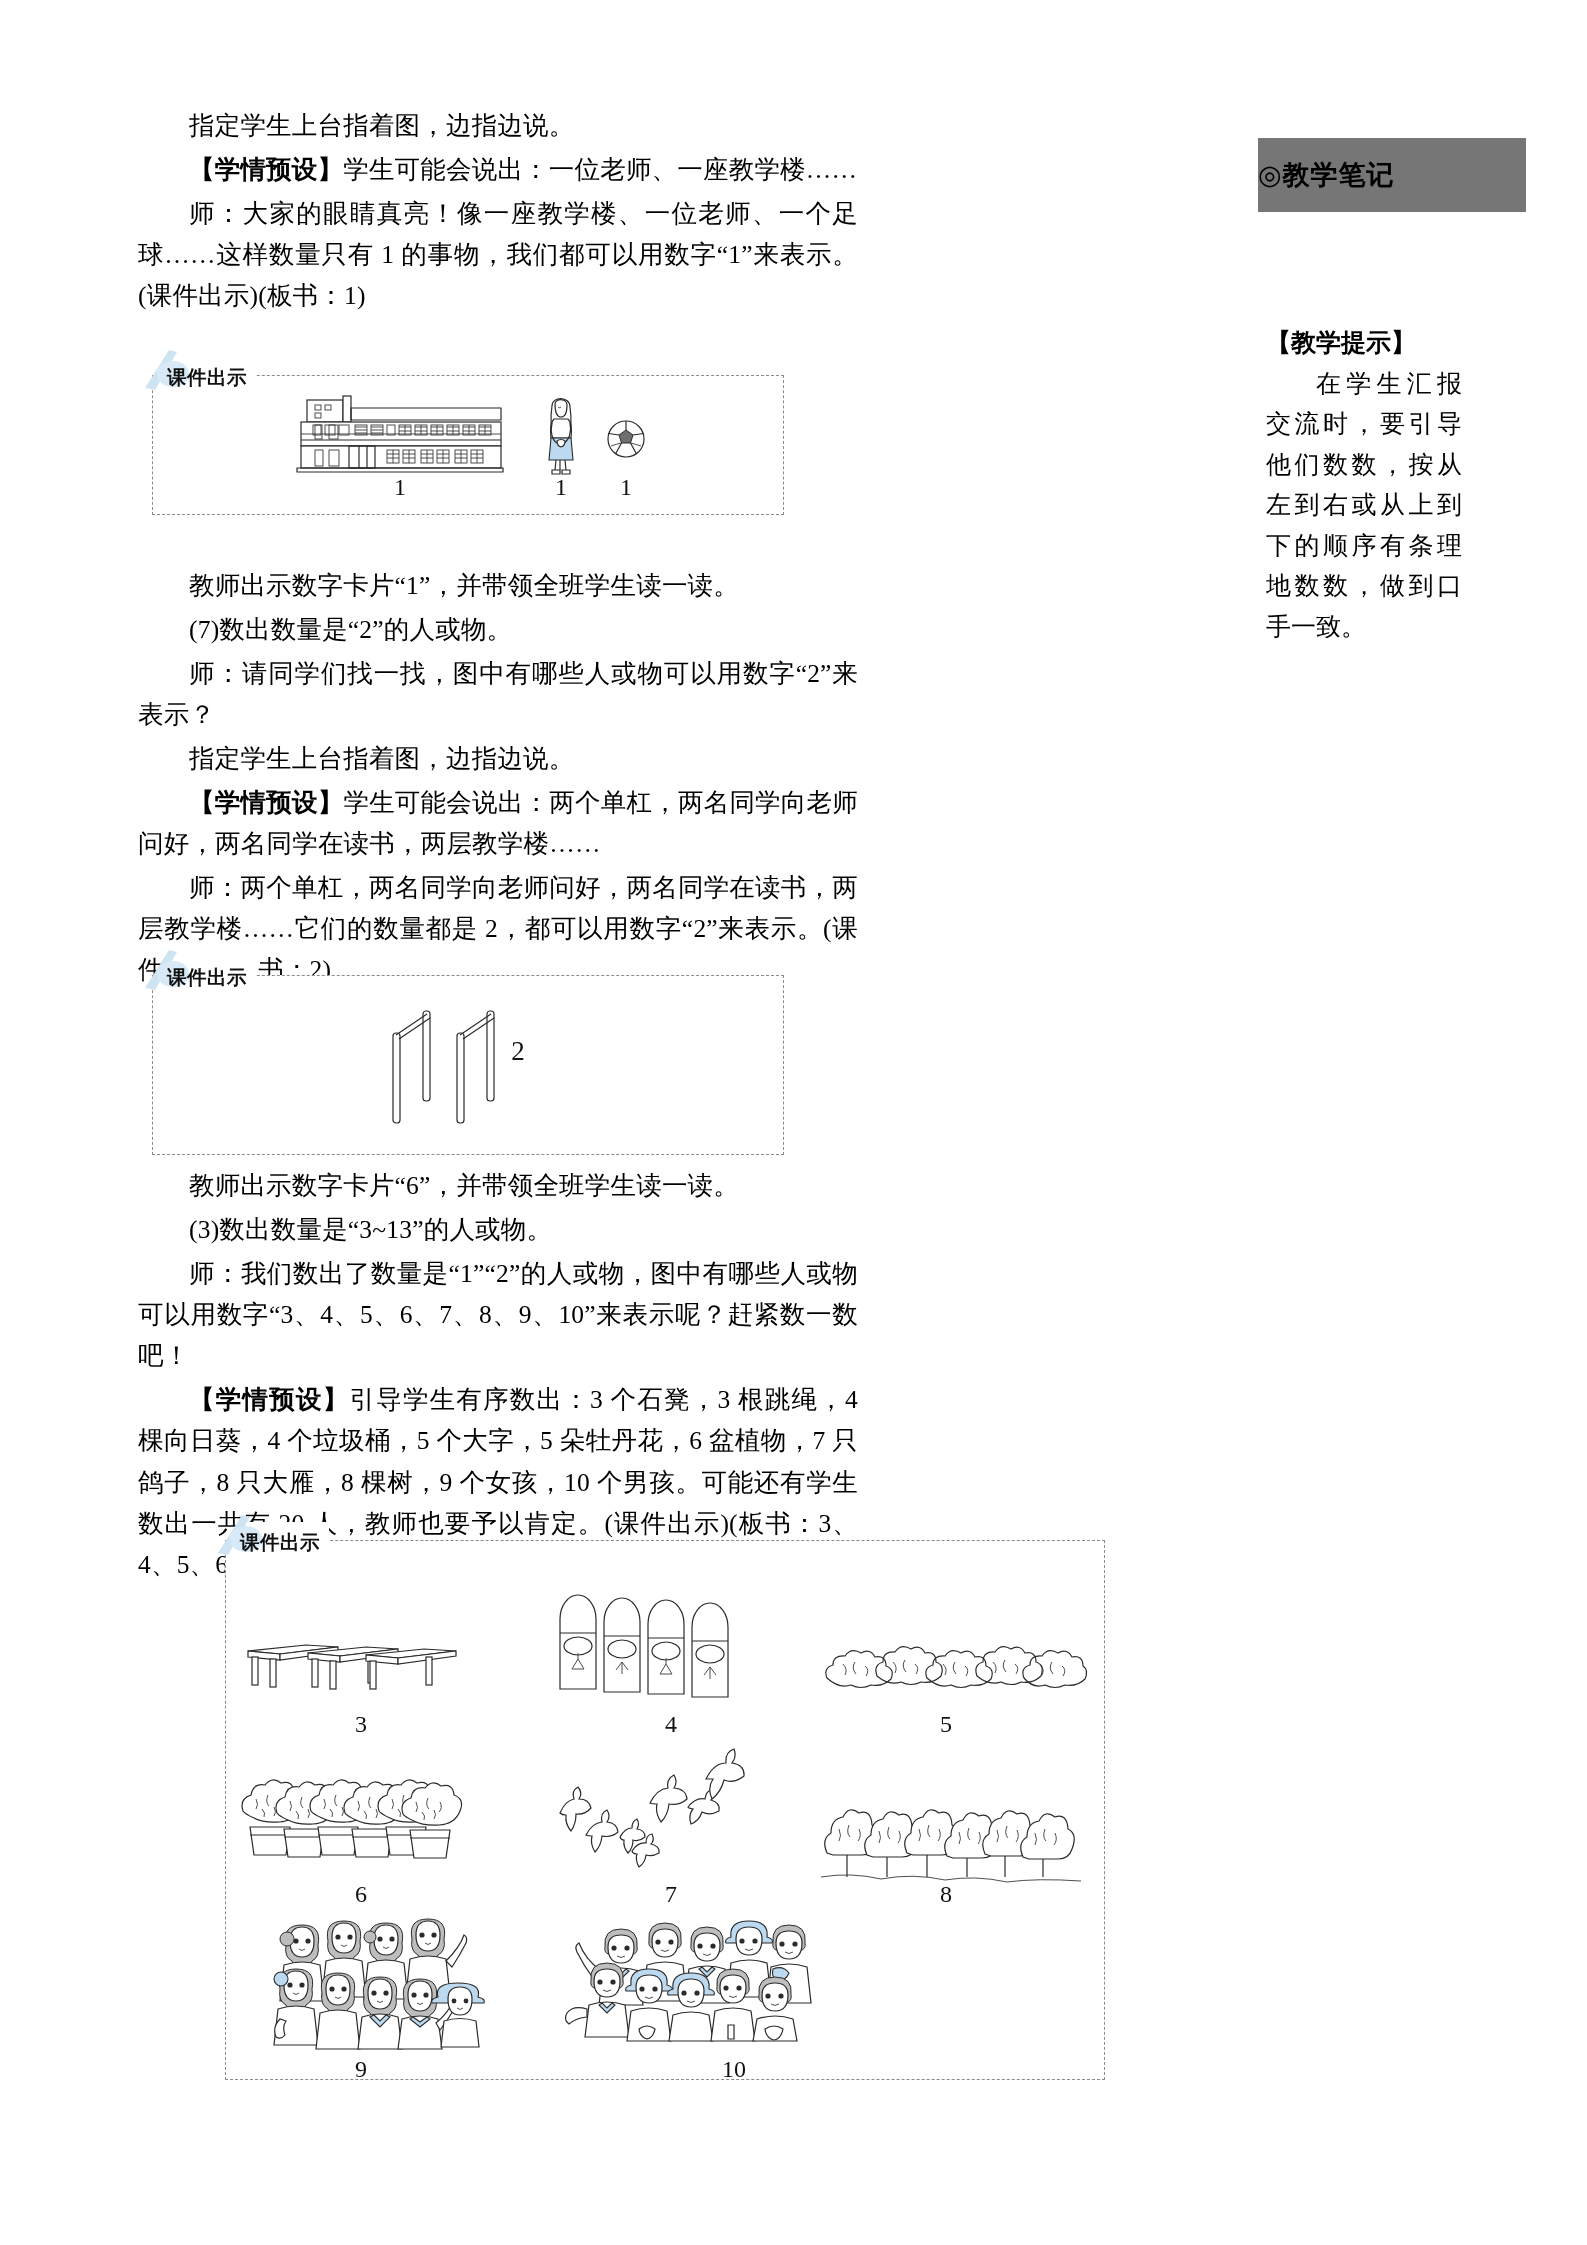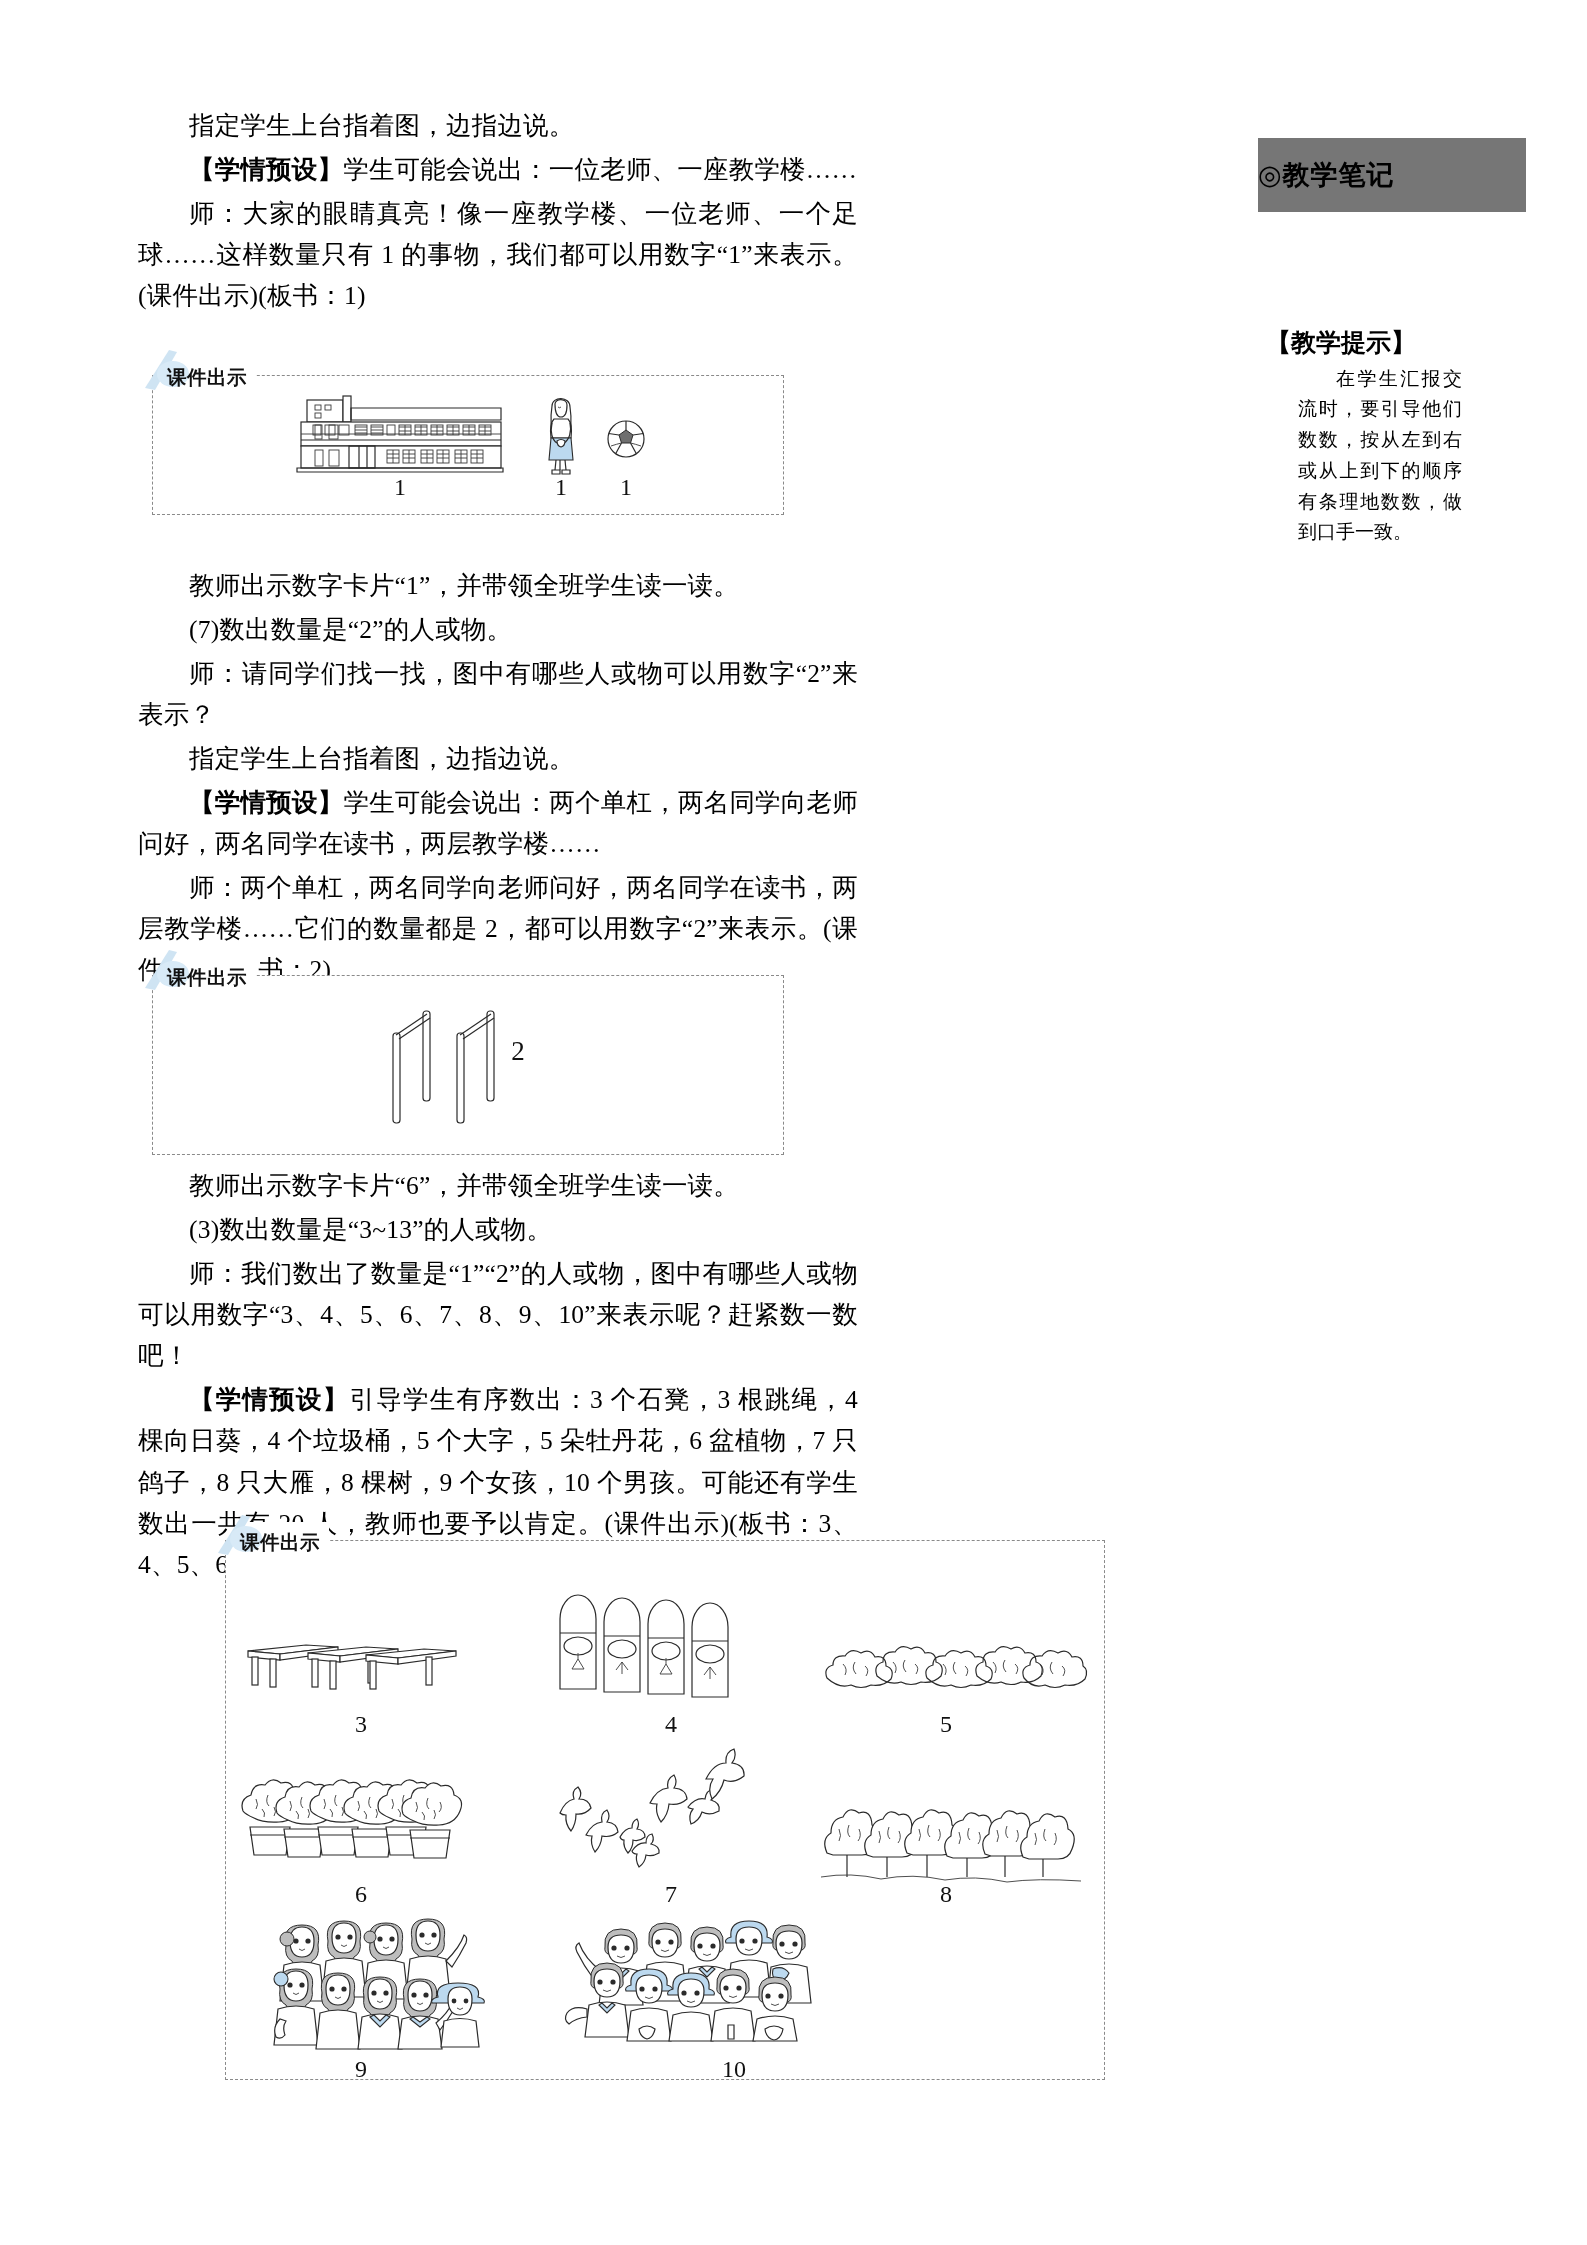--- a/index.html
+++ b/index.html
@@ -64,26 +64,25 @@
     margin-top: 112px;
     width: 196px;
   }
   .tip-title {
     font-size: 25px;
     font-weight: bold;
     line-height: 1.5;
     margin-bottom: 2px;
   }
   .tip-body {
-    font-size: 19px;
+    font-size: 25px;
     line-height: 1.62;
     text-indent: 2em;
     text-align: justify;
     text-justify: inter-ideograph;
-    margin-left: 32px;
   }
 
   
   .cw-box {
     position: absolute;
     border: 1.4px dashed #8a8a8a;
     box-sizing: border-box;
     background: #fff;
   }
   .cw-tab {

